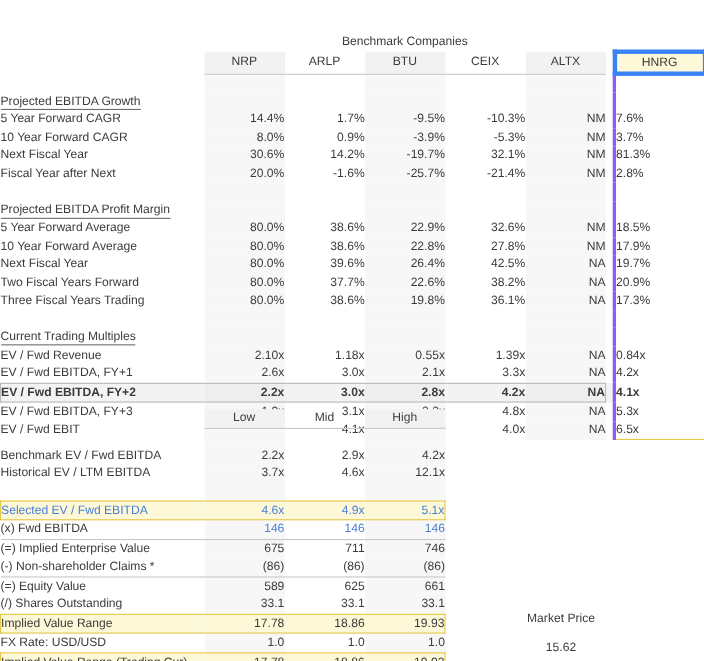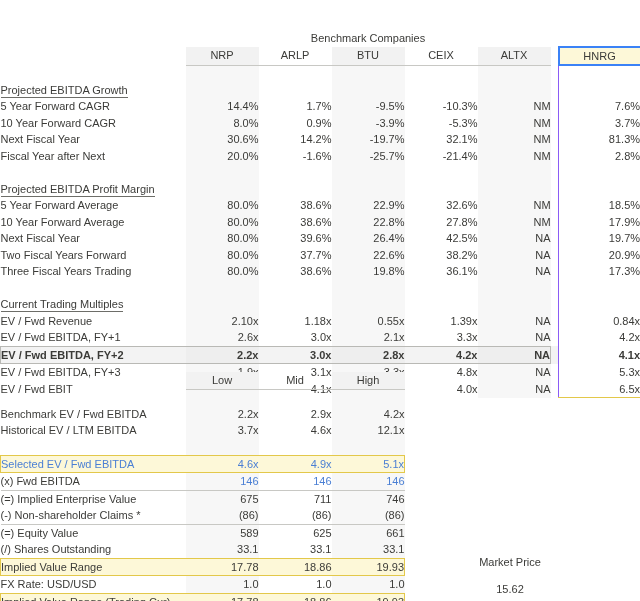--- a/index.html
+++ b/index.html
@@ -68,29 +68,29 @@
   .colhdr {
     text-align: center;
     font-size: 11px;
     color: #3b3b38;
     border-bottom: 1px solid #c8c8c4;
   }
   .colhdr.band { background: #f2f2f2; }
   .hnrg-hdr {
     text-align: center;
     background: #fdf8d8;
-    border: 2px solid #3b82f6;
+    border: 4px solid #3b82f6;
     font-size: 11px;
     color: #3b3b38;
   }
   .hnrg-cell {
-    border-left: 1px solid #8b5cf6;
+    border-left: 3px solid #8b5cf6;
     border-right: 1px solid #e3c84a;
     background: #ffffff;
-    text-align: right;
+    text-align: left;
     padding-right: 10px;
   }
   .hnrg-cell.last { border-bottom: 1px solid #e3c84a; margin-top: 32px; }
 
   .sechdr {
     text-align: left;
     padding-left: 18px;
     font-size: 11px;
   }
   .sechdr span.u {

